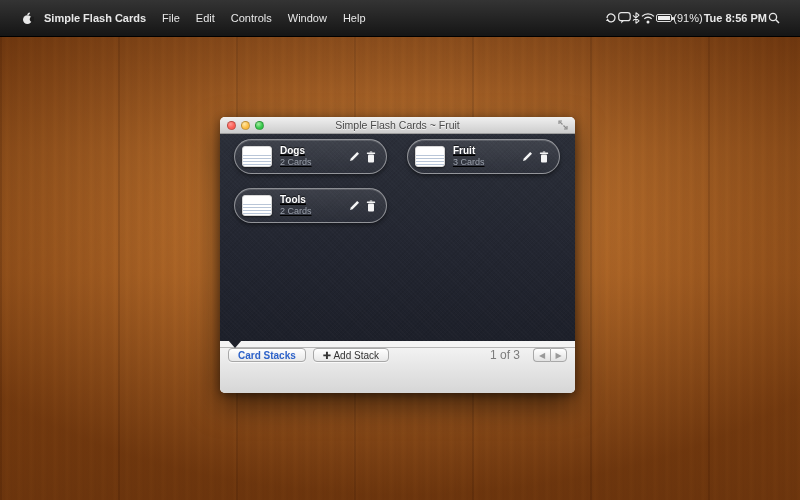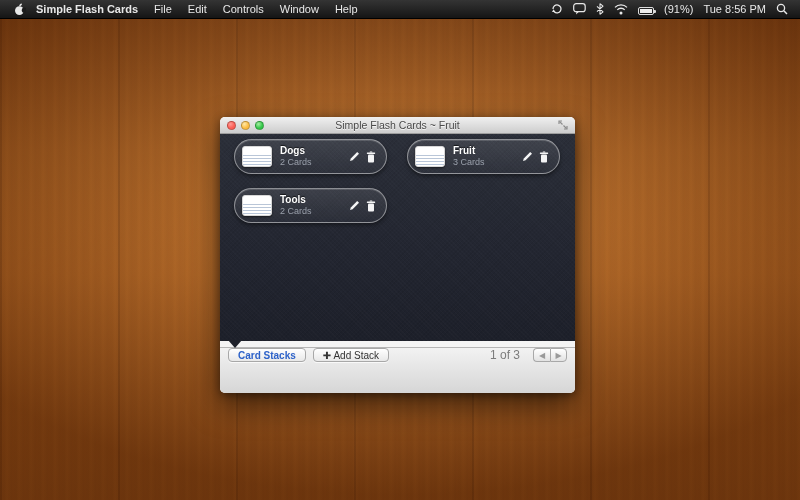--- a/index.html
+++ b/index.html
@@ -19,44 +19,44 @@
         rgba(60,25,5,0.25) 0px, rgba(60,25,5,0.25) 2px,
         rgba(255,255,255,0.00) 2px, rgba(255,255,255,0.00) 118px),
       repeating-linear-gradient(90deg,
         rgba(150,70,20,0.20) 0px, rgba(110,50,12,0.10) 4px,
         rgba(200,110,40,0.12) 7px, rgba(120,55,15,0.16) 12px),
       linear-gradient(180deg, #8f4a16 0%, #b4641f 30%, #c06a20 55%, #9c5318 100%);
   }
 
   
   .menubar {
-    position:absolute; left:0; top:0; width:800px; height:19px;
+    position:absolute; left:0; top:0; width:800px; height:37px;
     background:linear-gradient(180deg,#343434,#151515);
     border-bottom:1px solid #000;
     display:flex; align-items:center;
     color:#e8e8e8; font-size:11px;
-    padding:0 12px;
+    padding:0 20px;
   }
   .menubar .apple { width:16px; display:flex; justify-content:center; margin-right:8px; }
   .menubar .appname { font-weight:bold; margin-right:16px; }
   .menubar .menu { margin-right:16px; }
   .menubar .spacer { flex:1; }
-  .statusicons { display:flex; align-items:flex-end; gap:10px; }
+  .statusicons { display:flex; align-items:center; gap:1px; }
   .statusicons svg { display:block; }
   .battery-body {
     width:16px; height:8px; border:1px solid #ddd; border-radius:2px;
     position:relative; display:inline-block;
   }
   .battery-body:after {
     content:""; position:absolute; right:-3px; top:1.5px; width:2px; height:3px;
     background:#ddd; border-radius:0 1px 1px 0;
   }
   .battery-fill { position:absolute; left:1px; top:1px; bottom:1px; width:12px; background:#eee; }
   .battery-pct, .clock { font-size:11px; color:#e8e8e8; }
-  .clock { font-weight:normal; }
+  .clock { font-weight:bold; }
 
   
   .window {
     position:absolute; left:220px; top:117px; width:355px; height:276px;
     border-radius:5px;
     box-shadow:0 12px 30px rgba(0,0,0,0.55), 0 2px 8px rgba(0,0,0,0.4);
     background:#fff;
     display:flex; flex-direction:column;
     overflow:hidden;
   }
@@ -92,21 +92,21 @@
   }
   .panel-heading {
     color:#fff; font-size:11px; font-weight:bold;
     text-shadow:0 -1px 1px rgba(0,0,0,0.8);
     margin-bottom:10px;
   }
   .stackgrid {
     display:grid;
     grid-template-columns:153px 153px;
     grid-auto-rows:35px;
-    column-gap:20px; row-gap:14px;
+    column-gap:20px; row-gap:14px;text-decoration:underline;
   }
   .stackcard {
     border:1px solid rgba(255,255,255,0.45);
     border-radius:18px;
     background:linear-gradient(180deg, rgba(255,255,255,0.10), rgba(255,255,255,0.03));
     box-shadow:inset 0 1px 0 rgba(255,255,255,0.15), 0 2px 4px rgba(0,0,0,0.45);
     display:flex; align-items:center;
     padding:0 10px 0 7px;
     cursor:pointer;
   }

